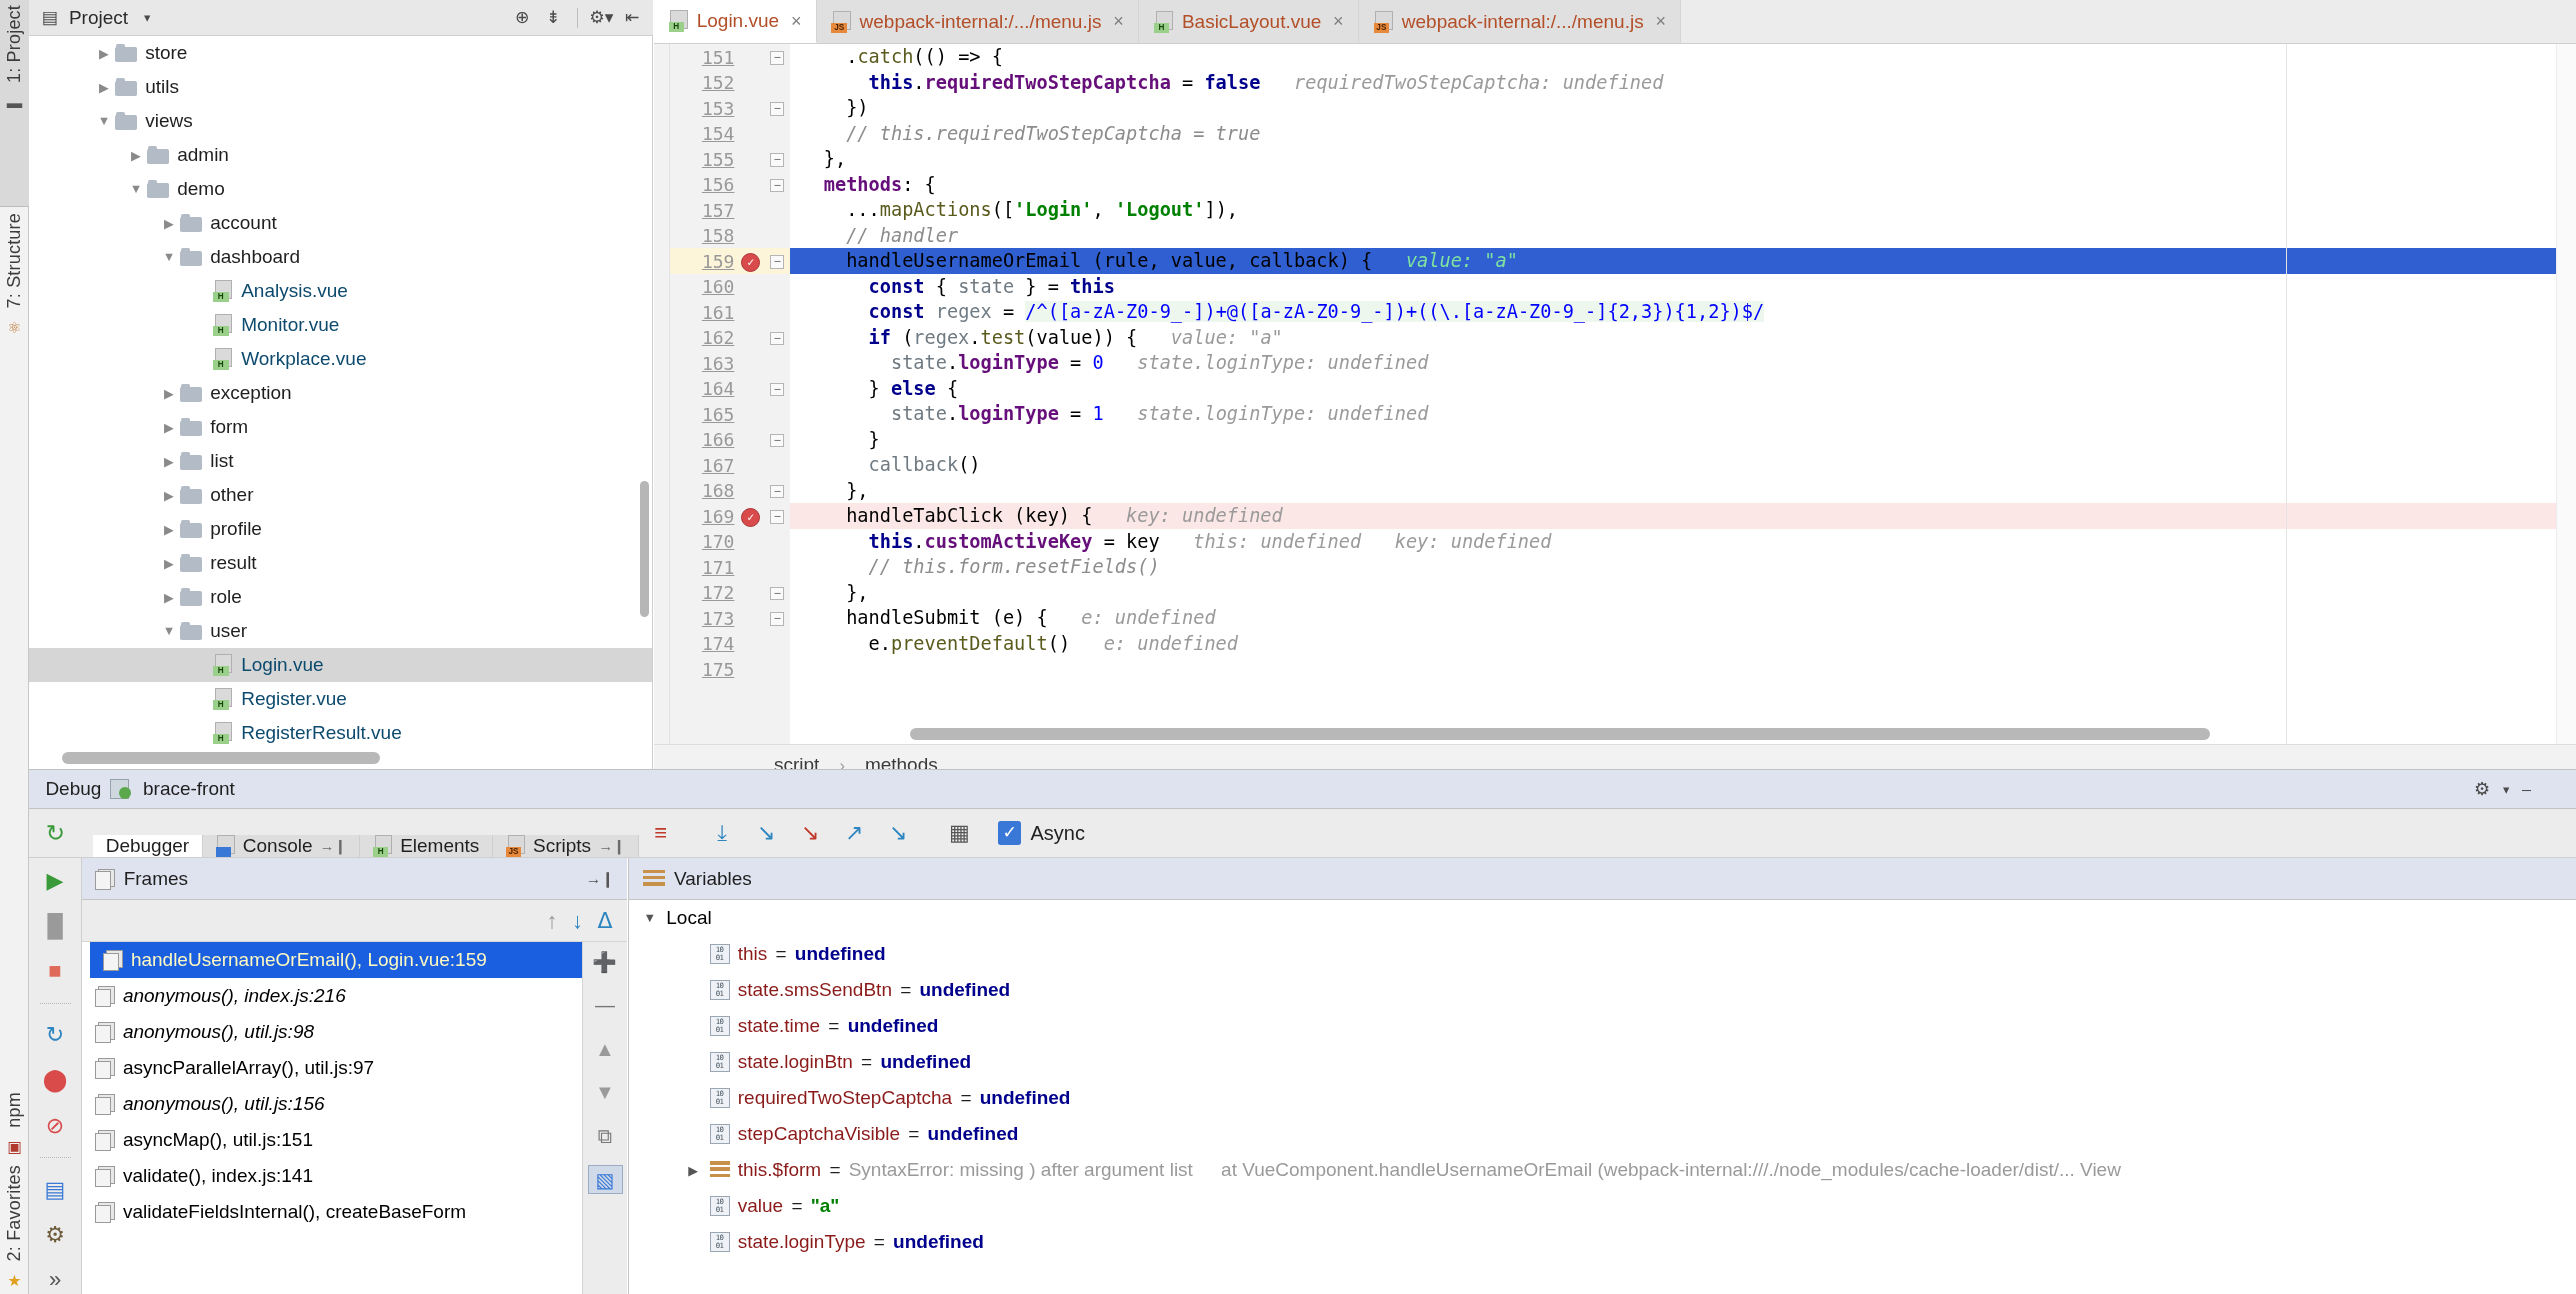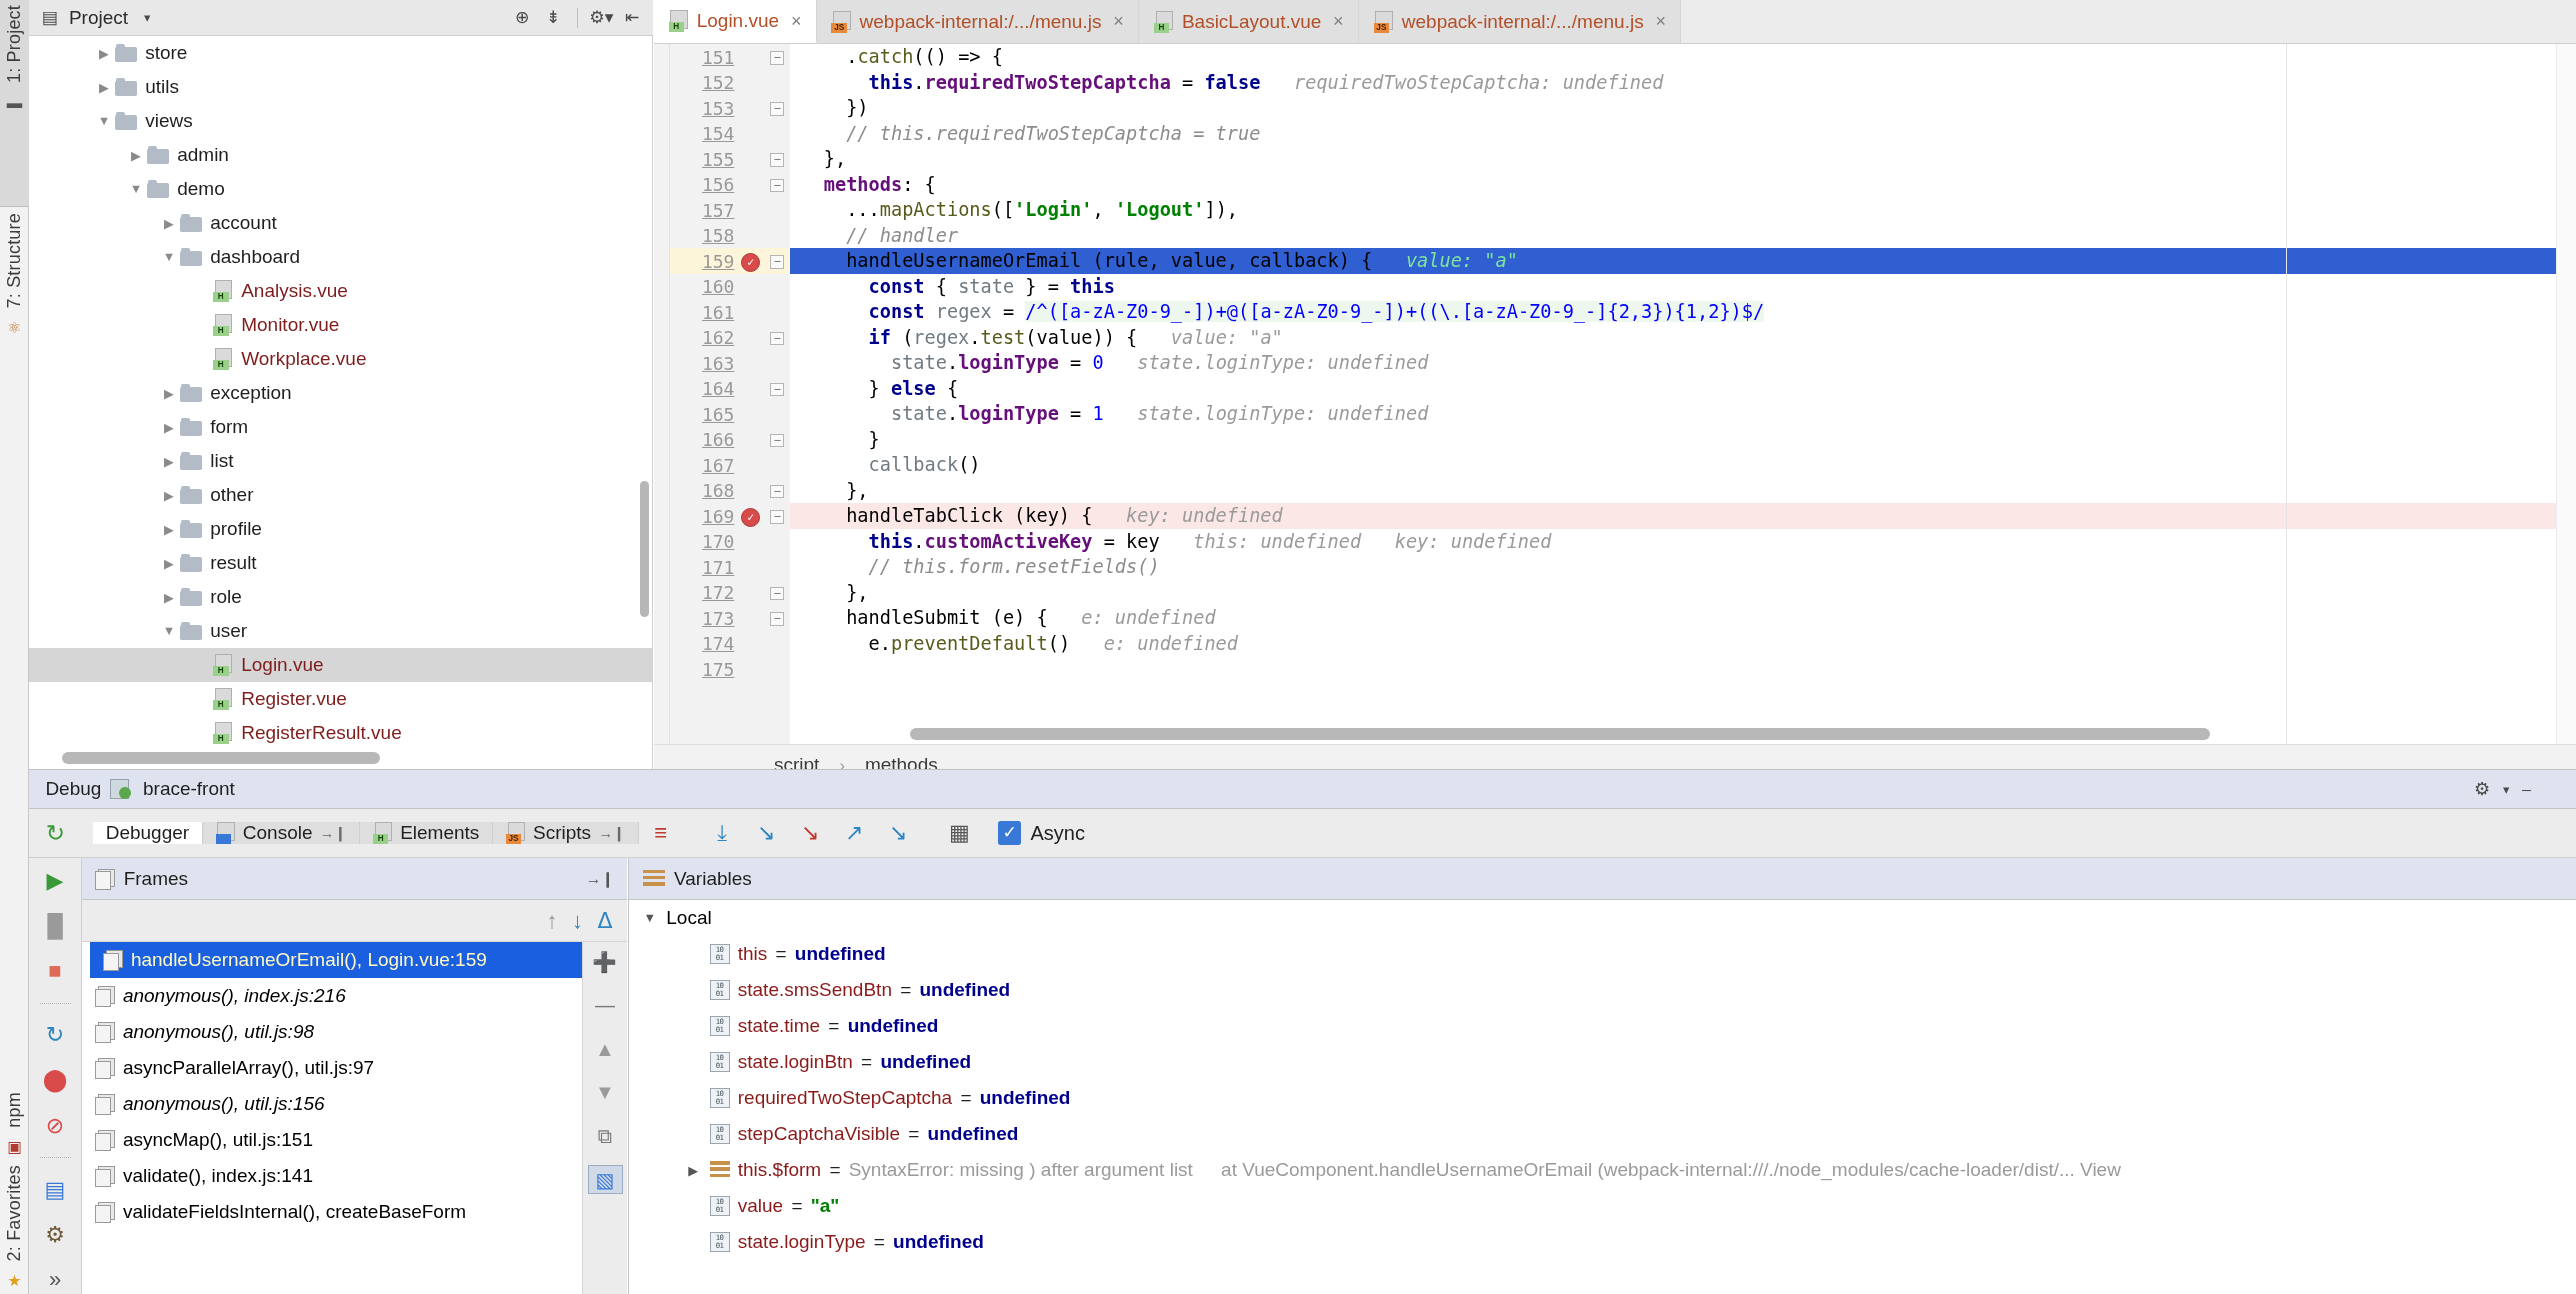--- a/index.html
+++ b/index.html
@@ -68,21 +68,21 @@
   }
   .vuefile::before {
     content: ""; position: absolute; left: 1.8px; top: 0; width: 15.5px; height: 17.3px;
     background: #dadada; border: 0.9px solid #b0b0b0;
   }
   .vf-badge {
     position: absolute; left: 0; bottom: 0; width: 15.5px; height: 10px;
     background: #9ad08a; color: #17450d; font-size: 8.2px; line-height: 10px;
     text-align: center; font-family: "Liberation Sans", sans-serif; font-weight: bold;
   }
-  .vuelabel { color: #7f1d1d; }
+  .vuelabel { color: #0c4a6e; }
   .hscroll-track {
     position: absolute; left: 33px; bottom: 5.5px; width: 582px; height: 11.8px;
   }
   .hscroll-thumb {
     position: absolute; left: 0; top: 0; width: 318px; height: 11.8px;
     background: #b8b8b8; border-radius: 6.4px;
   }
   .vscroll-thumb {
     position: absolute; right: 2.7px; top: 445px; width: 9px; height: 136px;
     background: #b6b6b6; border-radius: 4.5px;
@@ -643,21 +643,21 @@
     <span>brace-front</span>
   </div>
   <div class="gear-right">
     <span>⚙</span>
     <span style="font-size:12.7px">▾</span>
     <span>⎯</span>
   </div>
 
   <div class="dbg-toolbar">
     <div class="rerun-ico">↻</div>
-    <div id="dtabs" style="display:flex;align-items:center;padding-left:11px;">
+    <div id="dtabs" style="display:flex;align-items:flex-end;padding-left:11px;">
         <div class="dtab active">
           <span>Debugger</span>
         </div>
         <div class="dtab">
           <span class="ficon">
             <span class="fi-badge" style="background: rgb(57, 120, 214);"></span>
           </span>
           <span>Console</span>
           <span class="pin">→❙</span>
         </div>

